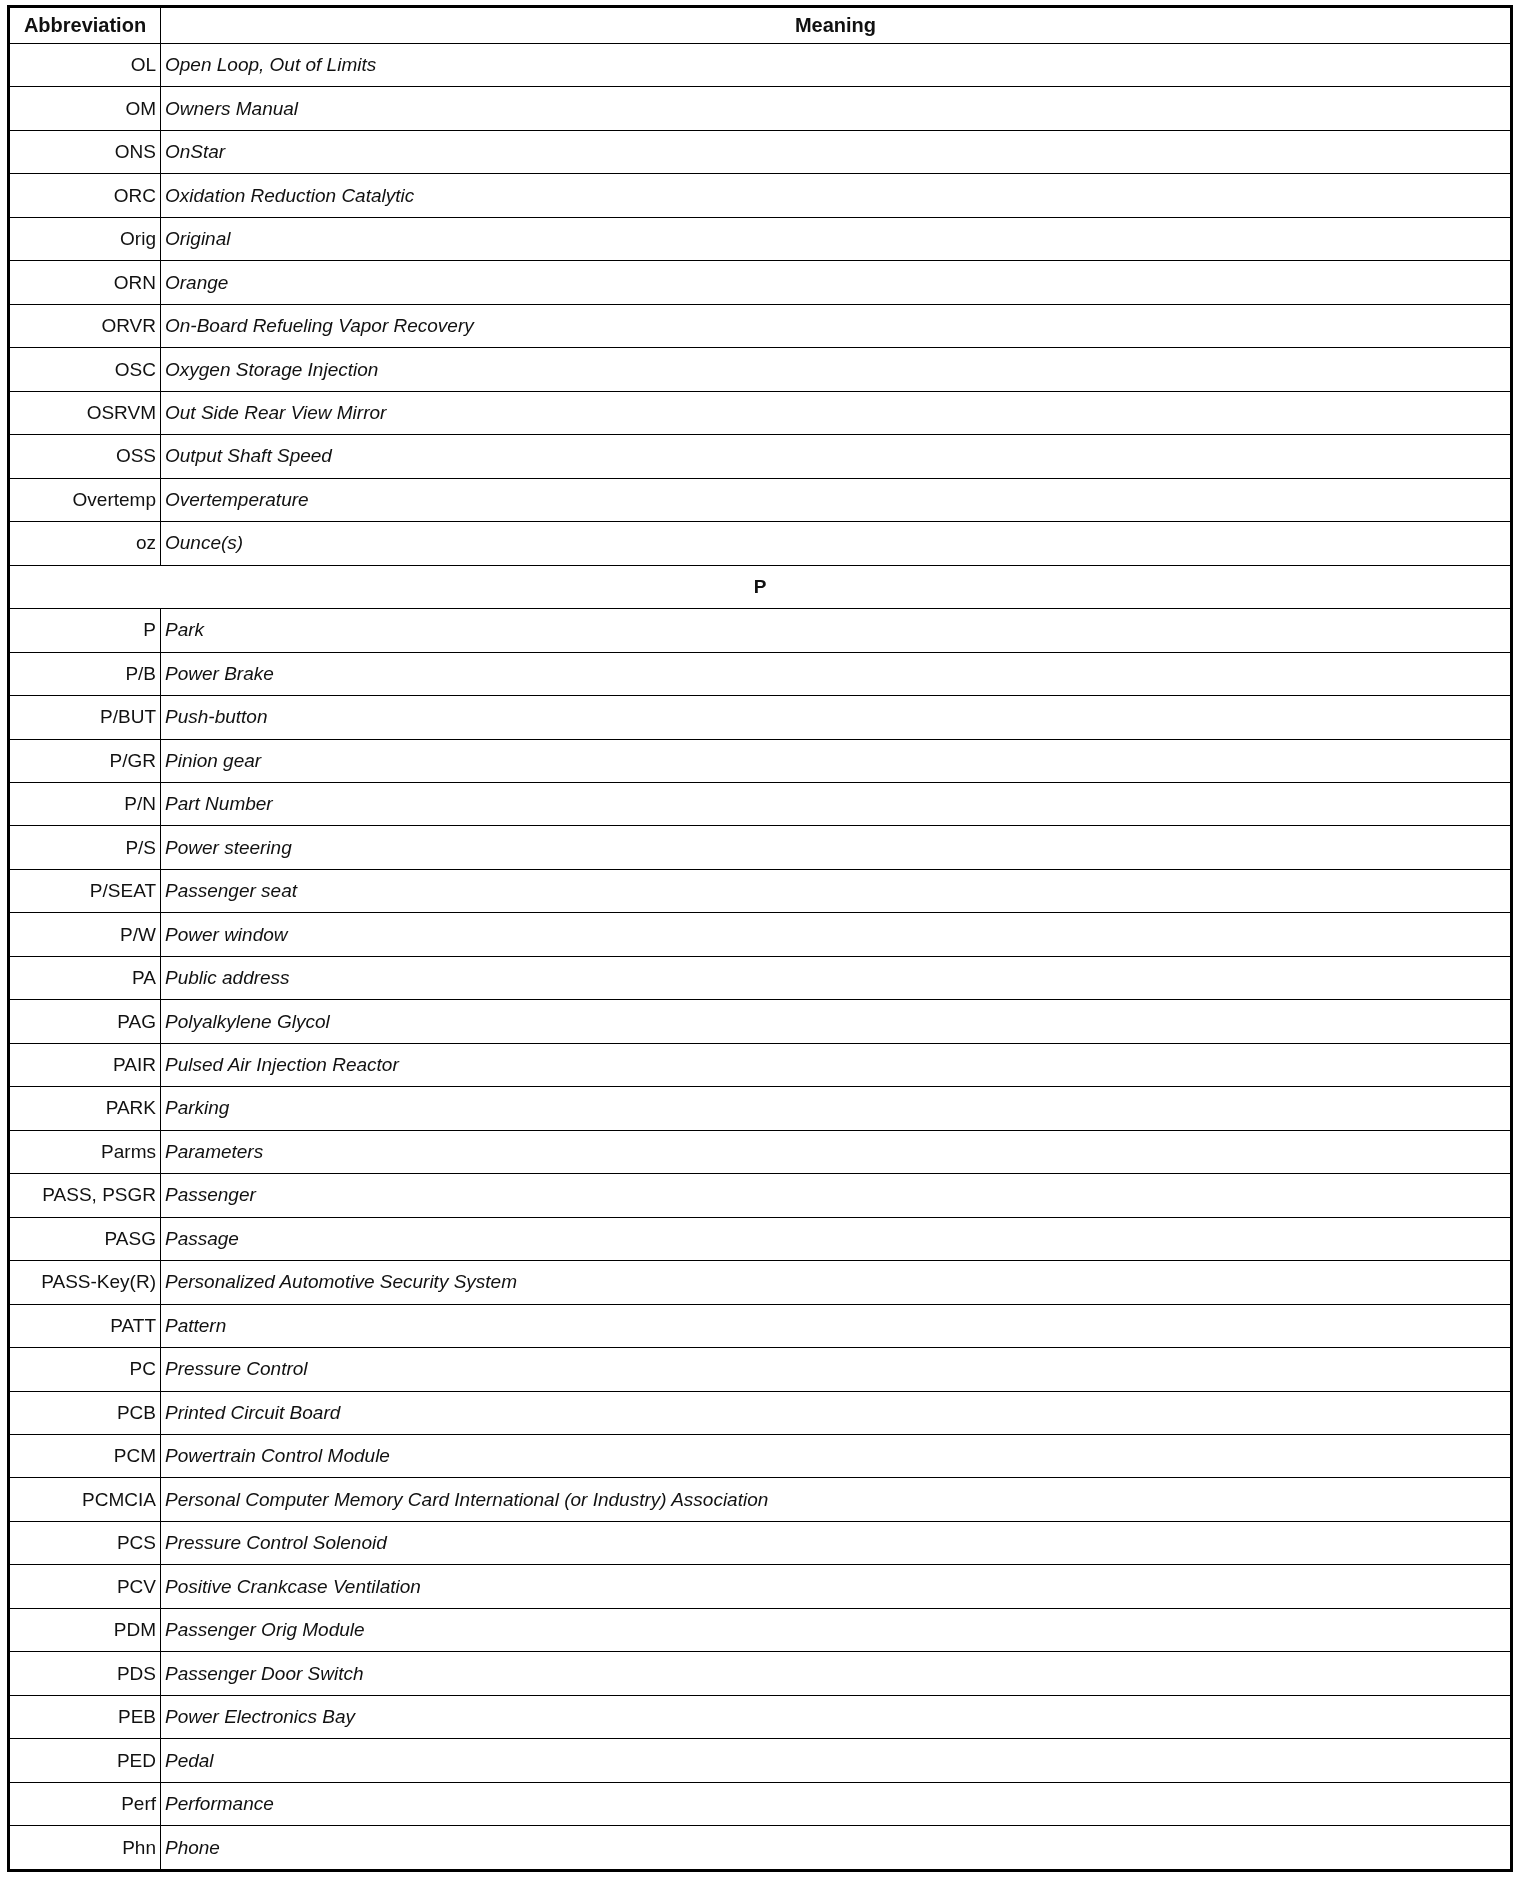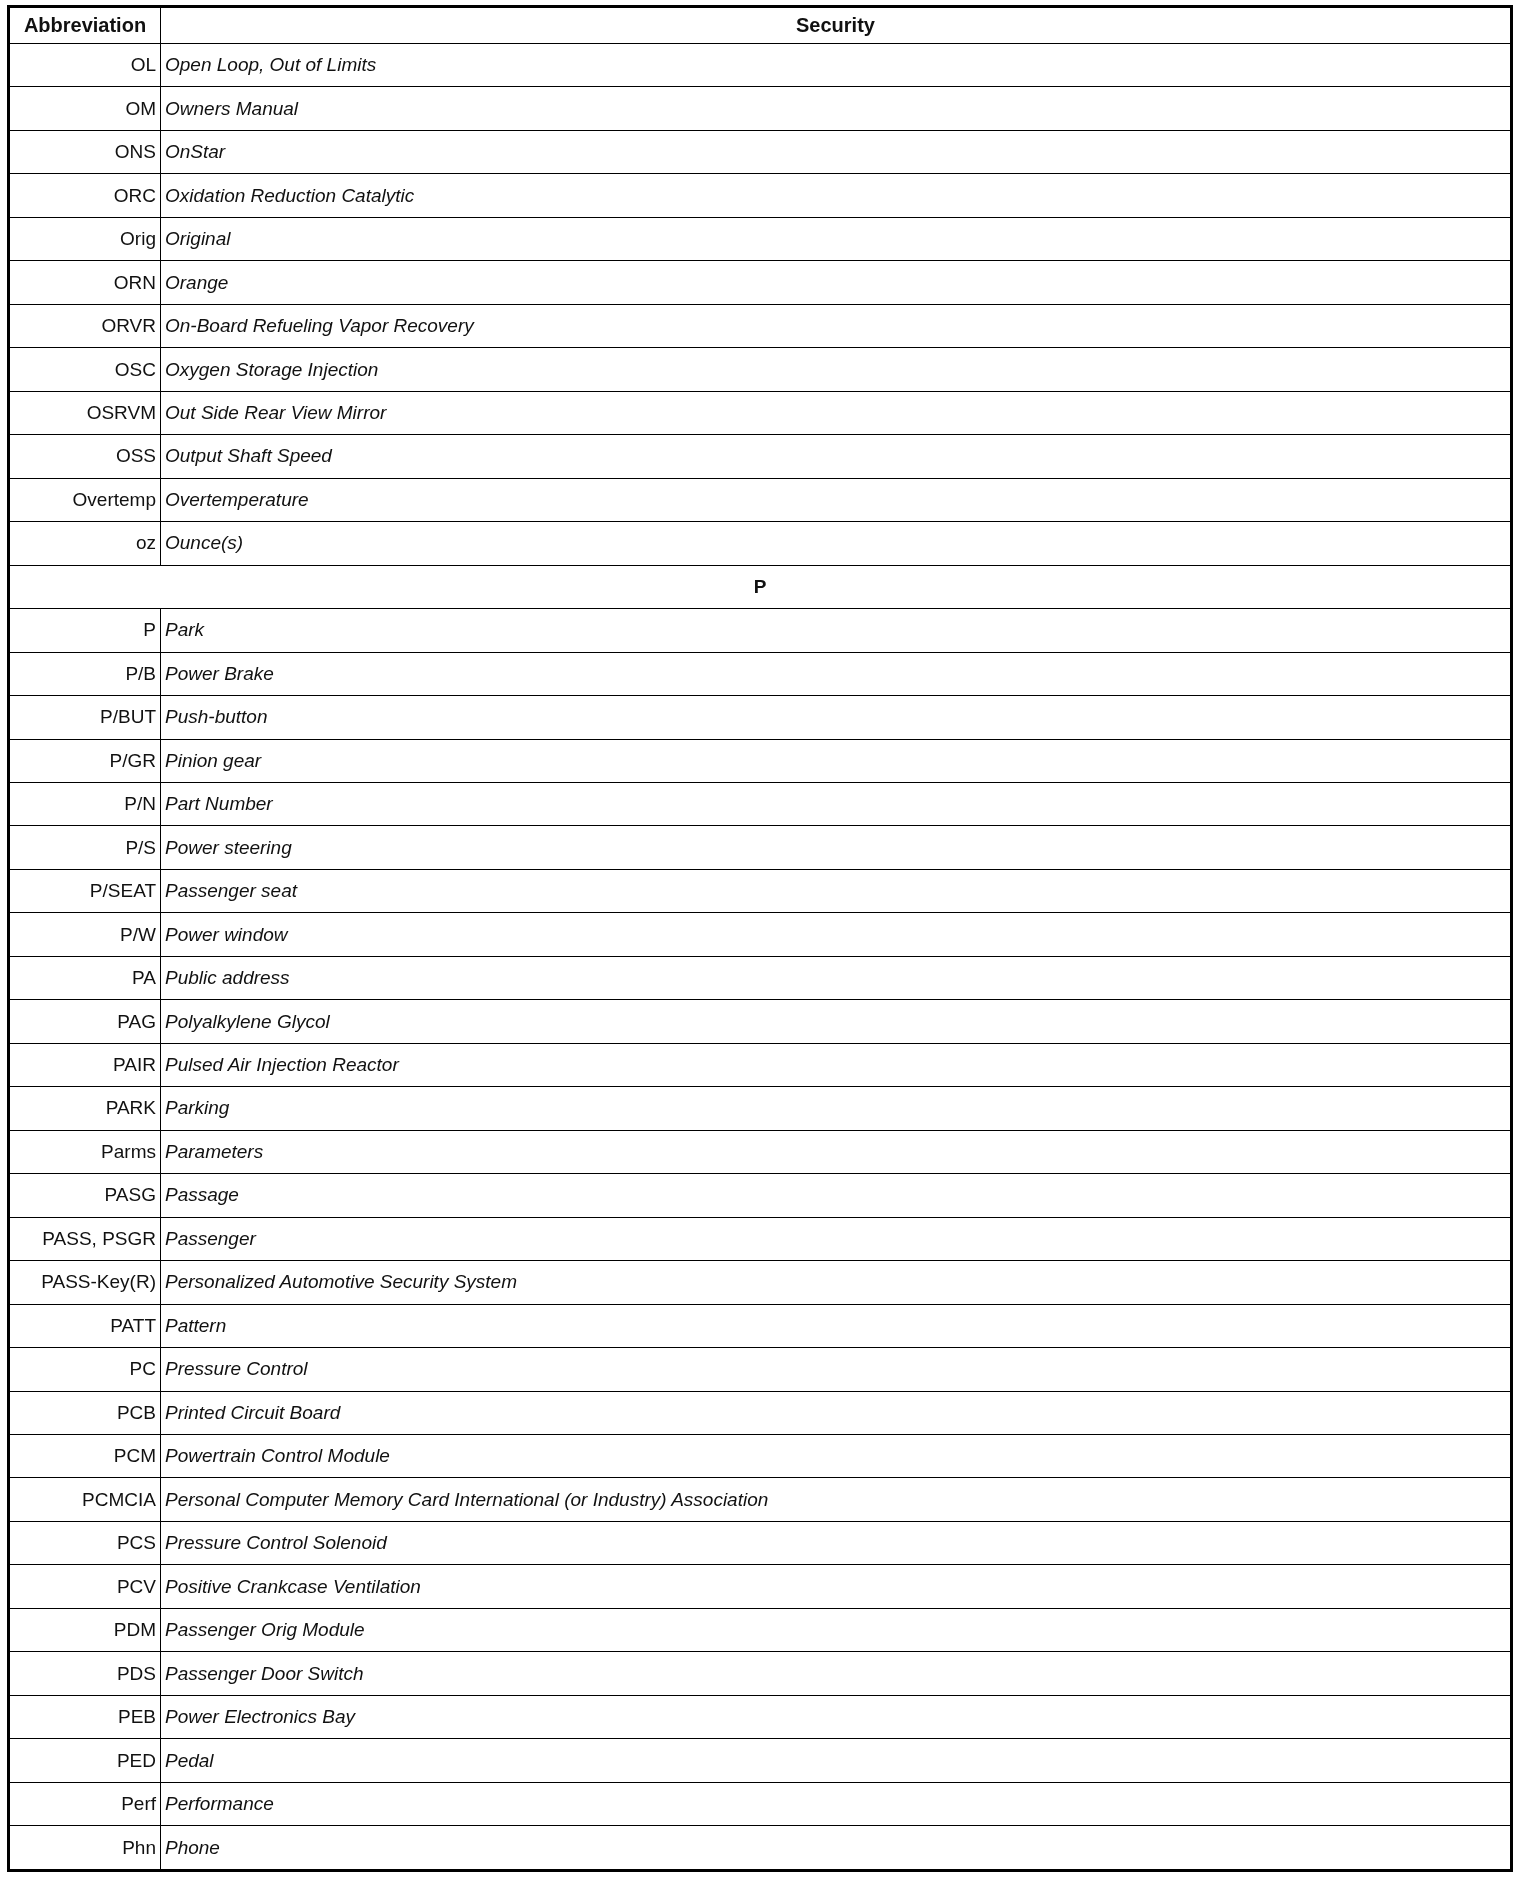--- a/index.html
+++ b/index.html
@@ -58,21 +58,21 @@
 
 <div class="page">
   <table class="abbrev-table">
     <colgroup>
       <col class="col-abbr">
       <col class="col-meaning">
     </colgroup>
     <thead>
       <tr>
         <th>Abbreviation</th>
-        <th>Security</th>
+        <th>Meaning</th>
       </tr>
     </thead>
     <tbody id="table-body">
         <tr>
           <td class="cell-abbr">OL</td>
           <td class="cell-meaning">Open Loop, Out of Limits</td>
         </tr>
         <tr>
           <td class="cell-abbr">OM</td>
           <td class="cell-meaning">Owners Manual</td>
@@ -166,26 +166,26 @@
         </tr>
         <tr>
           <td class="cell-abbr">PARK</td>
           <td class="cell-meaning">Parking</td>
         </tr>
         <tr>
           <td class="cell-abbr">Parms</td>
           <td class="cell-meaning">Parameters</td>
         </tr>
         <tr>
+          <td class="cell-abbr">PASS, PSGR</td>
+          <td class="cell-meaning">Passenger</td>
+        </tr>
+        <tr>
           <td class="cell-abbr">PASG</td>
           <td class="cell-meaning">Passage</td>
-        </tr>
-        <tr>
-          <td class="cell-abbr">PASS, PSGR</td>
-          <td class="cell-meaning">Passenger</td>
         </tr>
         <tr>
           <td class="cell-abbr">PASS-Key(R)</td>
           <td class="cell-meaning">Personalized Automotive Security System</td>
         </tr>
         <tr>
           <td class="cell-abbr">PATT</td>
           <td class="cell-meaning">Pattern</td>
         </tr>
         <tr>

